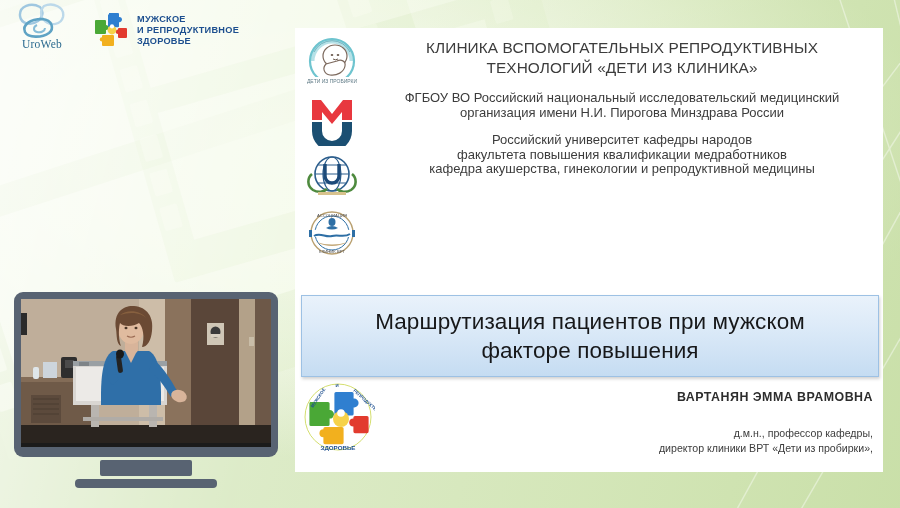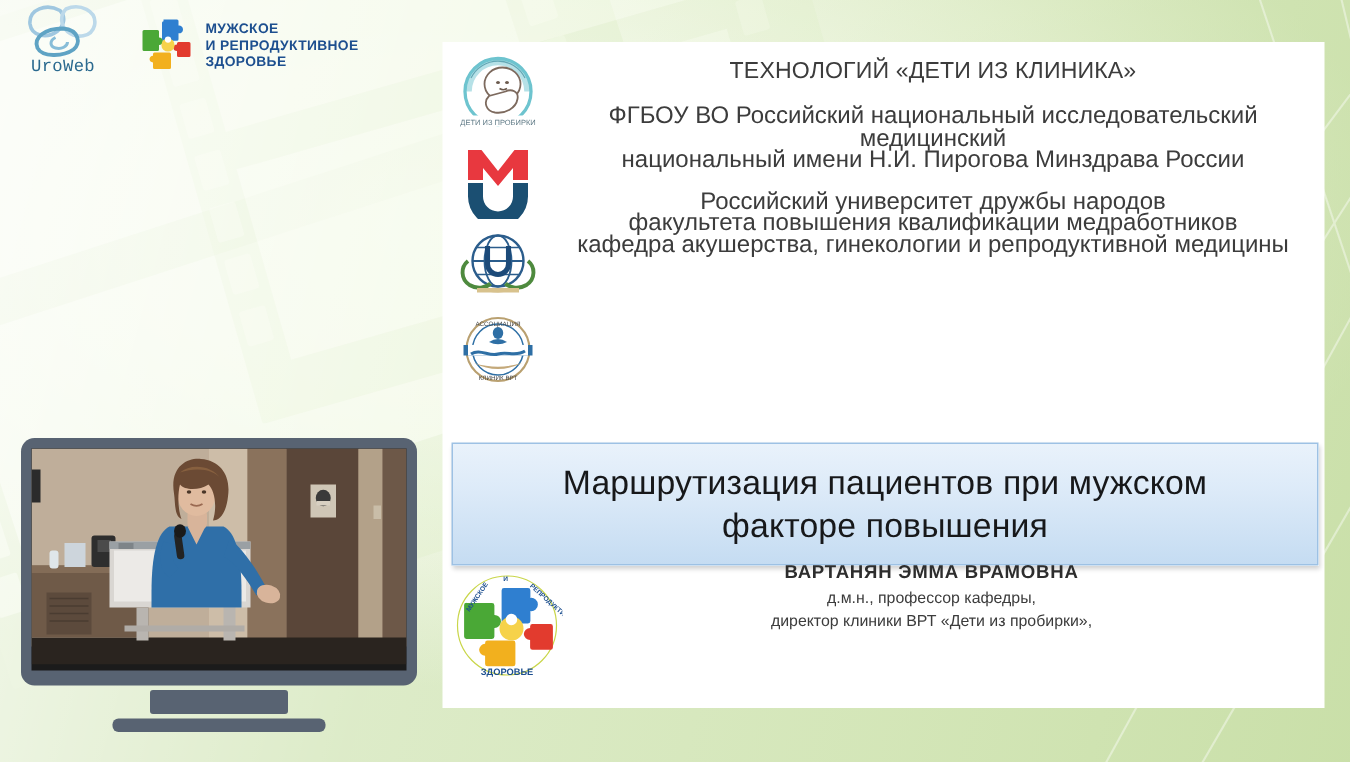--- a/index.html
+++ b/index.html
@@ -101,21 +101,21 @@
     width: 64px;
     height: 54px;
     display: flex;
     flex-direction: column;
     align-items: center;
     justify-content: flex-start;
   }
   .uroweb-mark { width: 58px; height: 36px; display: block; }
   .uroweb-word {
     font-size: 11.5px;
-    font-family: Liberation Mono, monospace;
+    font-family: Liberation Serif, serif;
     color: #2b6a8f;
     letter-spacing: 0.2px;
     margin-top: -1px;
   }
 
   .mrz-logo {
     display: flex;
     align-items: center;
     gap: 7px;
   }
@@ -206,21 +206,21 @@
   .org-title {
     font-size: 15.4px;
     line-height: 20px;
     color: #3c3c3c;
     letter-spacing: 0.1px;
     font-weight: normal;
     margin: 0;
   }
   .org-block {
     margin-top: 13px;
-    font-size: 16px;
+    font-size: 13px;
     line-height: 14.6px;
     color: #3c3c3c;
   }
   .org-block.second { margin-top: 13px; }
   .org-block.third  { margin-top: 19px; }
 
   
   .title-banner {
     position: absolute;
     left: 6px;
@@ -241,32 +241,32 @@
     color: #17181a;
     text-align: center;
     letter-spacing: 0.1px;
   }
 
   
   .presenter {
     position: absolute;
     left: 74px;
     right: 10px;
-    top: 344px;
-    text-align: center;
+    top: 360px;
+    text-align: right;
   }
   .presenter-name {
     font-size: 12.4px;
     font-weight: bold;
     letter-spacing: 0.5px;
     color: #2d2d2d;
     line-height: 18px;
   }
   .presenter-sub {
-    margin-top: 2px;
+    margin-top: 20px;
     font-size: 10.6px;
     line-height: 15px;
     color: #3c3c3c;
   }
 
   .slide-bottom-logo {
     position: absolute;
     left: 6px;
     top: 352px;
     width: 74px;
@@ -476,30 +476,31 @@
         <ellipse cx="28" cy="14" rx="3.5" ry="4" fill="#2e6fa5"></ellipse>
         <path d="M22 20 q6 -4 12 0 q-6 3 -12 0 z" fill="#2e6fa5"></path>
         <path d="M12 34 q16 8 32 0 q-16 5 -32 0 z" fill="#c4a97a"></path>
         <text x="28" y="9" font-size="4.2" fill="#4a4a4a" text-anchor="middle" font-family="'Liberation Sans', sans-serif">АССОЦИАЦИЯ</text>
         <text x="28" y="45" font-size="4.2" fill="#4a4a4a" text-anchor="middle" font-family="'Liberation Sans', sans-serif">КЛИНИК ВРТ</text>
       </svg>
     </div>
 
     <div class="slide-head">
       <div class="org-title">
+        <div>КЛИНИКА ВСПОМОГАТЕЛЬНЫХ РЕПРОДУКТИВНЫХ</div>
         <div>ТЕХНОЛОГИЙ «ДЕТИ ИЗ КЛИНИКА»</div>
       </div>
 
       <div class="org-block">
         <div>ФГБОУ ВО Российский национальный исследовательский медицинский</div>
-        <div>национальный имени Н.И. Пирогова Минздрава России</div>
+        <div>организация имени Н.И. Пирогова Минздрава России</div>
       </div>
 
       <div class="org-block second">
-        <div>Российский университет дружбы народов</div>
+        <div>Российский университет кафедры народов</div>
         <div>факультета повышения квалификации медработников</div>
         <div>кафедра акушерства, гинекологии и репродуктивной медицины</div>
       </div>
 
     </div>
 
     <div class="title-banner">
       <div class="t">
         <div>Маршрутизация пациентов при мужском</div>
         <div>факторе повышения</div>

